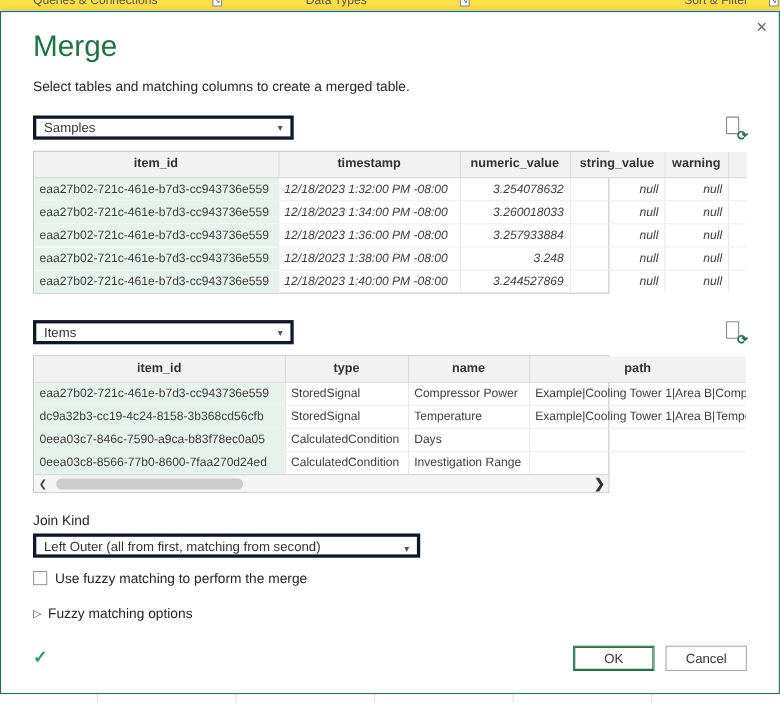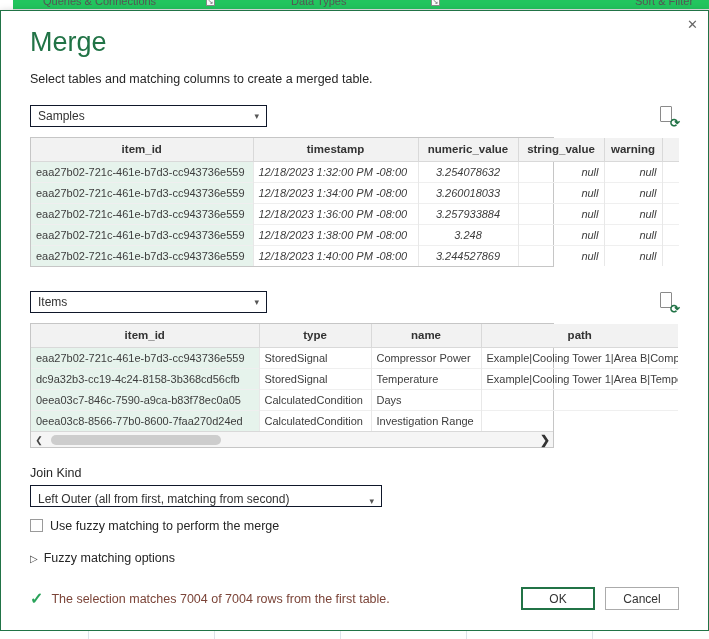--- a/index.html
+++ b/index.html
@@ -1,37 +1,37 @@
 <!DOCTYPE html>
 <html style="--accent-green: #217346; --title-green: #217346; --selected-header-bg: #a2d4b8; --selected-header-text: #1f5c3b; --selected-cell-bg: #e6f3ec; --status-text: #7b4438; --check-green: #2aa35a;"><head>
 <meta charset="utf-8">
 <style>
   * { box-sizing: border-box; margin: 0; padding: 0; }
   html,body { width:709px; height:639px; overflow:hidden; background:#fff;
     font-family:"Liberation Sans", sans-serif; color:#262626; }
 
   
-  .ribbon { position:relative; height:10px; background:#22c55e; overflow:hidden;
-    border-bottom:1px solid #e1e1e1;margin-left:13px; }
+  .ribbon { position:relative; height:10px; background:#fde047; overflow:hidden;
+    border-bottom:1px solid #e1e1e1; }
   .ribbon-label { position:absolute; top:-5px; font-size:11px; color:#555; white-space:nowrap; }
   .launcher { position:absolute; top:-3px; width:9px; height:9px; border:1px solid #8a8a8a;
     font-size:7px; line-height:7px; text-align:center; color:#666; background:#fbfbfb; }
 
   
   .dialog { position:relative; height:621px; background:#fff; border:1px solid var(--accent-green,#217346);
     box-shadow:0 2px 8px rgba(0,0,0,.25); padding:16px 29px 0 29px; overflow:hidden; }
   .close-btn { position:absolute; top:6px; right:10px; background:none; border:none;
     font-size:13px; color:#666; cursor:pointer; font-family:inherit; }
   .title { font-size:27px; line-height:30px; font-weight:400; color:var(--title-green,#217346); }
   .subtitle { margin-top:14px; font-size:12.5px; line-height:16px; color:#262626; }
 
   
   .selector-row { margin-top:16px; display:flex; justify-content:space-between; align-items:flex-end; height:24px; }
   .select { display:flex; align-items:center; justify-content:space-between; width:237px; height:22px;
-    border:1px solid #0f172a; background:#fff; padding:0 7px; font-size:12px; color:#333; cursor:pointer; }
+    border:3px solid #0f172a; background:#fff; padding:0 7px; font-size:12px; color:#333; cursor:pointer; }
   .select.wide { width:352px; }
   .chev { font-size:9px; color:#555; margin-left:8px; }
 
   
   .refresh { position:relative; width:22px; height:22px; cursor:pointer; }
   .refresh .page { position:absolute; left:3px; top:1px; width:12px; height:16px;
     border:1px solid #8a8a8a; border-radius:1px; background:#fff; }
   .refresh .arrow { position:absolute; right:-1px; bottom:-2px; color:var(--accent-green,#217346);
     font-size:12px; font-weight:bold; line-height:12px; }
 
@@ -43,21 +43,21 @@
     white-space:nowrap; overflow:hidden; }
   table.grid th:first-child { border-left:none; }
   table.grid th:last-child { border-right:none; }
   table.grid td { height:21px; padding:2px 5px; border-right:1px solid #e8e8e8; border-top:1px solid #efefef;
     white-space:nowrap; overflow:hidden; color:#3d3d3d; }
   table.grid td:last-child { border-right:none; }
   th.sel { background:var(--selected-header-bg,#a2d4b8); color:var(--selected-header-text,#1f5c3b);
     border-color:#8fc2a6; }
   td.c-id { background:var(--selected-cell-bg,#e6f3ec); }
   td.c-ts { font-style:italic; }
-  td.c-num { font-style:italic; text-align:center; }
+  td.c-num { font-style:italic; text-align:right; }
   td.c-null { font-style:italic; text-align:right; color:#555; }
 
   
   .hscroll { display:flex; align-items:center; height:16px; background:#f5f5f5;
     border-top:1px solid #d9d9d9; }
   .hscroll .arr { width:16px; text-align:center; font-size:9px; color:#444; cursor:pointer; line-height:16px; }
   .hscroll .arr.right { font-size:12px; font-weight:bold; color:#333; }
   .hscroll .track { flex:1; position:relative; height:100%; }
   .hscroll .thumb { position:absolute; left:4px; top:3px; width:170px; height:10px;
     background:#cdcdcd; border-radius:5px; cursor:grab; }
@@ -254,21 +254,20 @@
   </div>
 
   <div class="expander">
     <span class="tri">▷</span>
     <span class="expander-label">Fuzzy matching options</span>
   </div>
 
   <div class="footer">
     <div class="status">
       <span class="check-icon">✓</span>
-      <span class="status-text">The selection matches 7004 of 7004 rows from the first table.</span>
     </div>
     <div class="btns">
       <button class="btn ok">OK</button>
       <button class="btn">Cancel</button>
     </div>
   </div>
 </div>
 
 <div class="sheet-strip">
   <span class="gridline" style="left:88px"></span>

